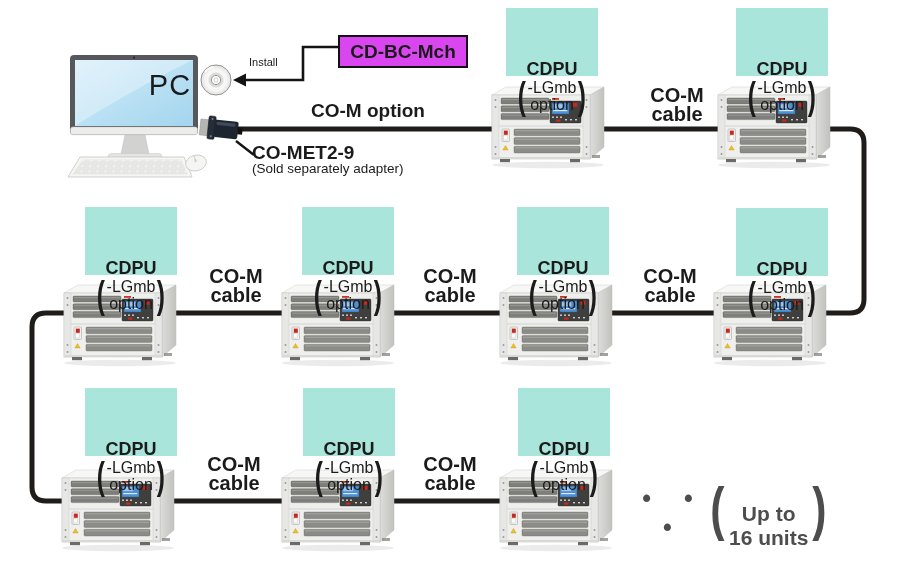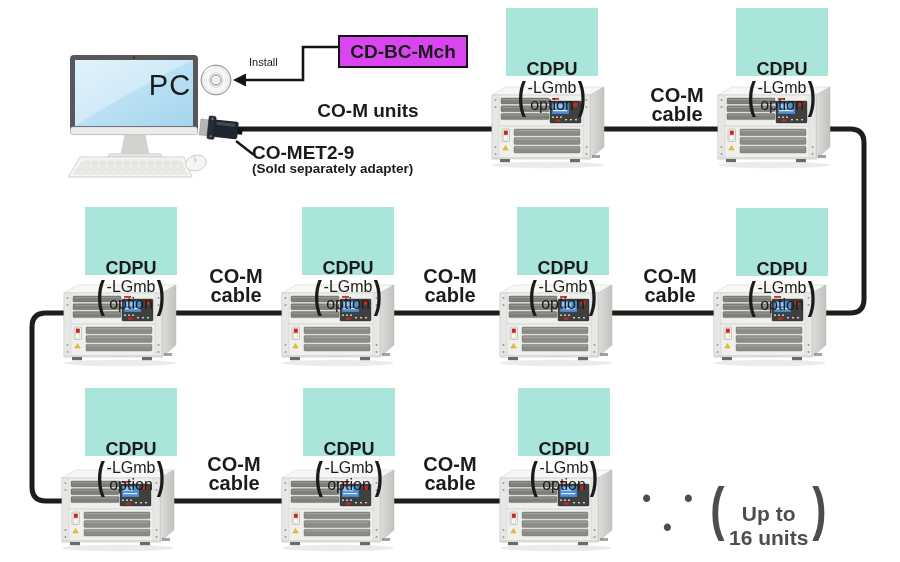--- a/index.html
+++ b/index.html
@@ -18,21 +18,21 @@
   
   .install-label{left:249px;top:56px;font-size:11px;}
   .software-box{
     left:338px;top:35px;width:126px;height:29px;background:#d946ef;
     border:2.5px solid #111;font-size:19px;font-weight:bold;
     line-height:29px;text-align:center;
   }
 
   
   .adapter-name{left:252px;top:142px;font-size:19px;font-weight:bold;}
-  .adapter-note{left:252px;top:161px;font-size:13.5px;font-weight:bold;}
+  .adapter-note{left:252px;top:161px;font-size:13.5px;font-weight:normal;}
 
   
   .cable-label-single{left:306px;top:100px;width:124px;text-align:center;font-size:19px;font-weight:bold;}
   .cable-label{width:76px;text-align:center;font-size:20px;font-weight:bold;line-height:19px;}
 
   
   .cdpu{
     width:92px;height:68px;background:var(--label_bg,#a9e5db);
     text-align:center;padding-top:3px;box-sizing:border-box;
   }
@@ -199,21 +199,21 @@
   </svg>
 
   <div class="txt pc-label">PC</div>
 
   <div class="txt install-label">Install</div>
   <div class="txt software-box">CD-BC-Mch</div>
 
   <div class="txt adapter-name">CO-MET2-9</div>
   <div class="txt adapter-note">(Sold separately adapter)</div>
 
-  <div class="txt cable-label-single">CO-M units</div>
+  <div class="txt cable-label-single">CO-M option</div>
 
   <div class="txt cable-label" style="left:639px;top:86px;">
     <div>CO-M</div>
     <div>cable</div>
   </div>
   <div class="txt cable-label" style="left:198px;top:267px;">
     <div>CO-M</div>
     <div>cable</div>
   </div>
   <div class="txt cable-label" style="left:412px;top:267px;">

